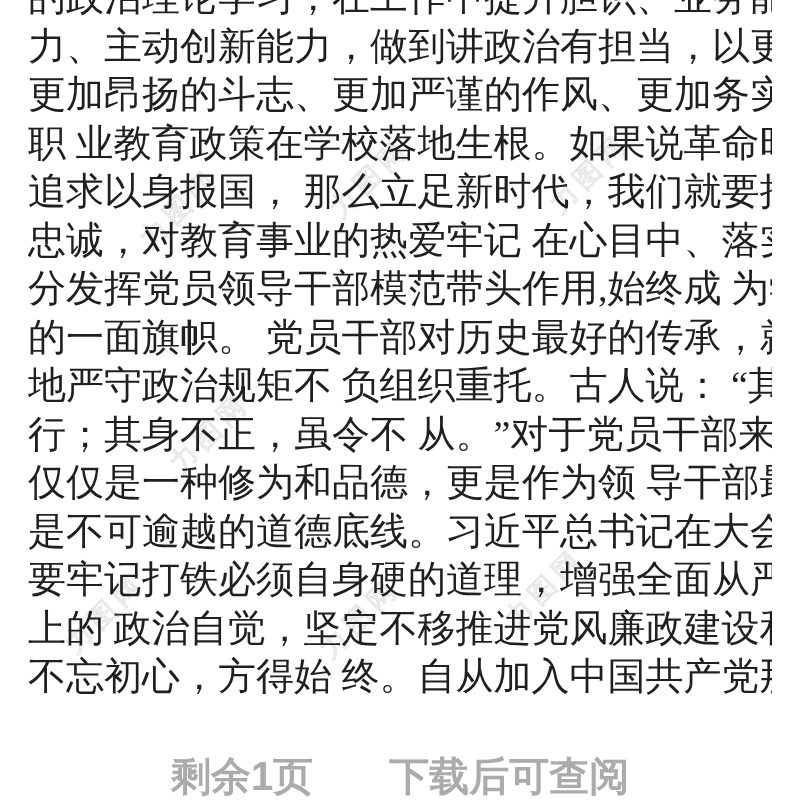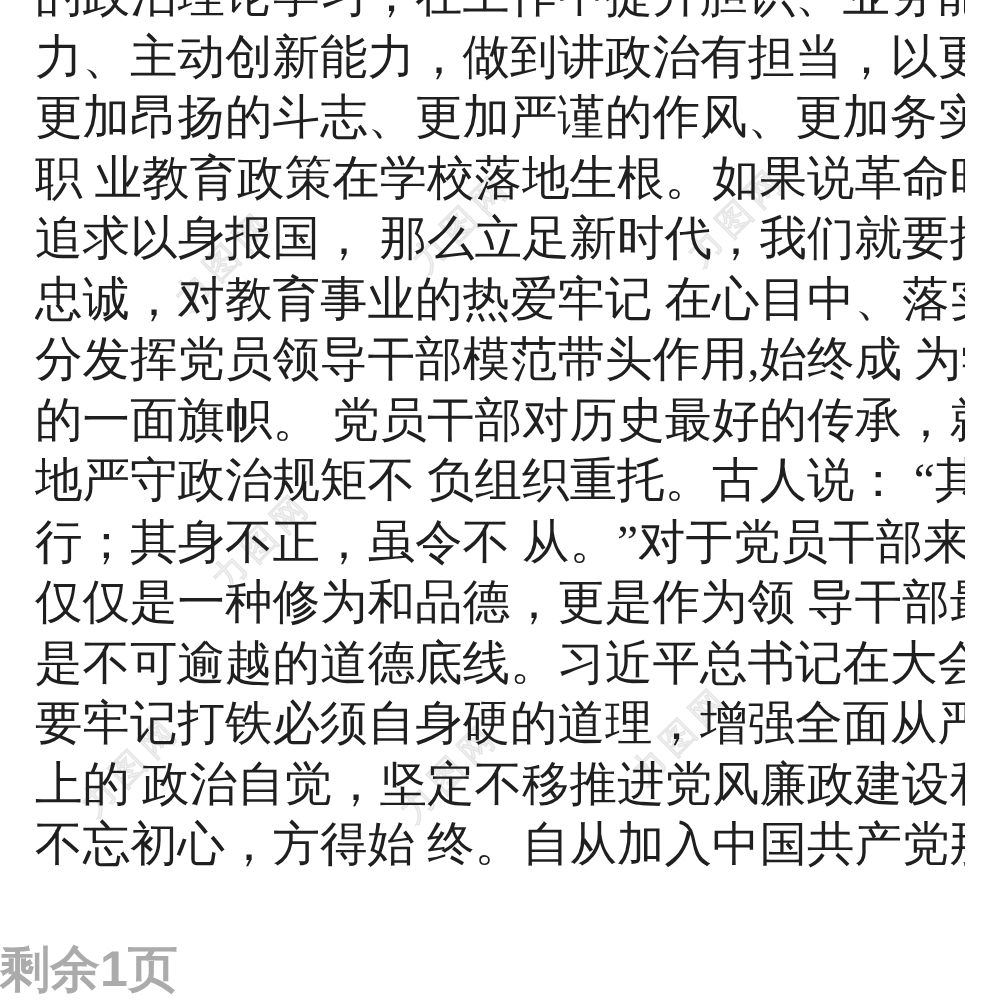--- a/index.html
+++ b/index.html
@@ -54,20 +54,21 @@
   .w5 { left: 55px;  top: 595px; }
   .w6 { left: 310px; top: 600px; }
   .w7 { left: 495px; top: 570px; }
   
   .footer {
     position: absolute;
     left: 0;
     top: 752px;
     width: 800px;
     display: flex;
+    justify-content: center;
     gap: 76px;
     font-family: "Liberation Sans", "DejaVu Sans", sans-serif;
     font-weight: 700;
     font-size: 40px;
     line-height: 48px;
     color: #ababab;
   }
 </style>
 </head>
 <body>
@@ -95,15 +96,16 @@
     <div class="text-line">行；其身不正，虽令不 从。”对于党员干部来说，廉洁，不</div>
     <div class="text-line">仅仅是一种修为和品德，更是作为领 导干部最起码的要求，</div>
     <div class="text-line">是不可逾越的道德底线。习近平总书记在大会上指 出，我们</div>
     <div class="text-line">要牢记打铁必须自身硬的道理，增强全面从严治党永远在路</div>
     <div class="text-line">上的 政治自觉，坚定不移推进党风廉政建设和反腐败斗争。</div>
     <div class="text-line">不忘初心，方得始 终。自从加入中国共产党那一刻起，我们</div>
   </div>
 
   <div class="footer">
     <span>剩余1页</span>
+    <span>下载后可查阅</span>
   </div>
 
 </div>
 
 </body></html>

